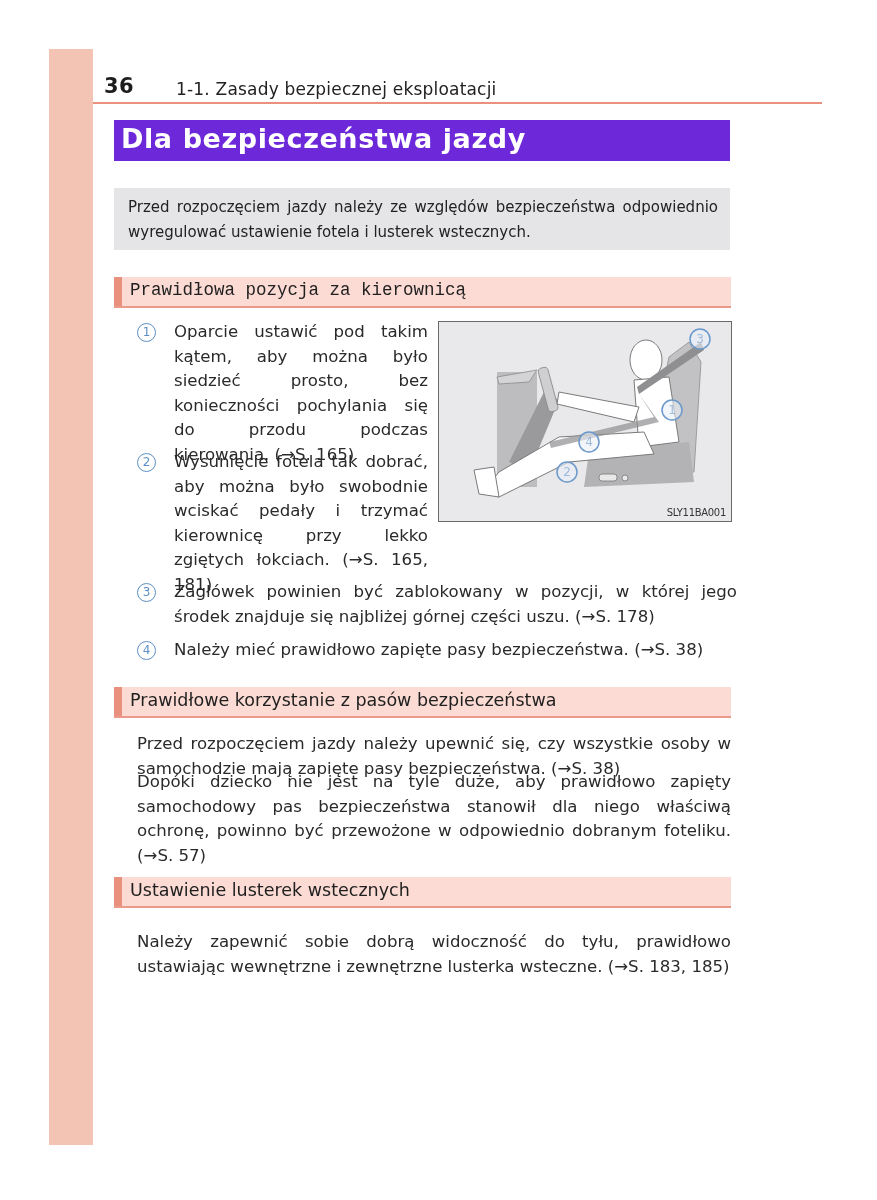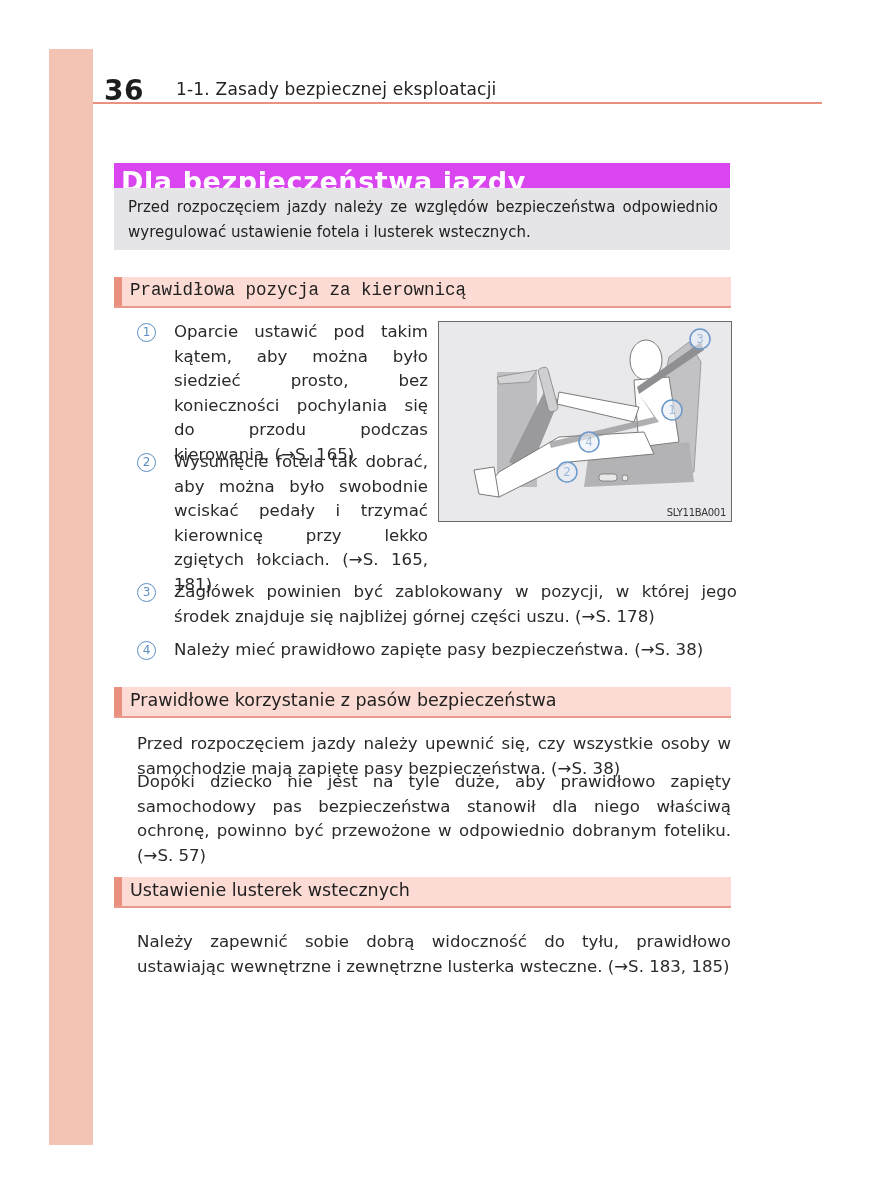--- a/index.html
+++ b/index.html
@@ -1,24 +1,24 @@
 <!DOCTYPE html>
 <html><head>
   <meta charset="utf-8">
   <style>
     html, body { margin: 0; padding: 0; }
     body {
       width: 877px; height: 1200px; position: relative; background: #ffffff;
       font-family: "DejaVu Sans", "Liberation Sans", sans-serif; color: #2a2a2a; overflow: hidden;
     }
     .margin-strip { position: absolute; left: 49px; top: 49px; width: 44px; height: 1096px; background: #f3c3b4; }
-    .page-num { position: absolute; left: 104px; top: 74px; font-size: 28px; font-weight: bold; color: #1d1d1d; letter-spacing: 0.5px; }
+    .page-num { position: absolute; left: 104px; top: 74px; font-size: 21px; font-weight: bold; color: #1d1d1d; letter-spacing: 0.5px; }
     .running-head { position: absolute; left: 176px; top: 79px; font-size: 17px; color: #222; letter-spacing: 0.2px; }
     .head-rule { position: absolute; left: 93px; top: 102px; width: 729px; height: 2px; background: #e9907e; }
-    .title-bar { position: absolute; left: 114px; top: 120px; width: 616px; height: 41px; background: #d946ef; margin-top: 43px; }
+    .title-bar { position: absolute; left: 114px; top: 120px; width: 616px; height: 41px; background: #6d28d9; }
     .title-bar span { position: absolute; left: 7px; top: 3px; font-size: 27px; font-weight: bold; color: #ffffff; letter-spacing: 0.6px; }
     .intro-box { position: absolute; left: 114px; top: 188px; width: 616px; height: 62px; background: #e5e5e7; }
     .intro-box p { margin: 0; position: absolute; left: 14px; top: 7px; width: 590px; font-size: 15px; line-height: 25px; text-align: justify; text-align-last: left; color: #222; }
     .section-head { position: absolute; left: 114px; width: 617px; height: 29px; background: #fbdbd3; border-bottom: 2px solid #ea998a; }
     .section-head::before { content: ""; position: absolute; left: 0; top: 0; width: 8px; height: 29px; background: #e9907e; }
     .section-head span { position: absolute; left: 16px; top: 3px; font-size: 17.5px; color: #1f1f1f; }
     .item { position: absolute; left: 137px; font-size: 16.6px; line-height: 24.5px; color: #2a2a2a; }
     .item .num { position: absolute; left: 0; top: 3px; width: 17px; height: 17px; border: 1.2px solid #5d8fc4; border-radius: 50%; color: #5d8fc4; font-size: 12px; line-height: 17px; text-align: center; }
     .item .txt { position: absolute; left: 37px; top: 0; text-align: justify; text-align-last: left; }
     .para { position: absolute; left: 137px; width: 594px; font-size: 16.6px; line-height: 24.5px; text-align: justify; text-align-last: left; color: #2a2a2a; margin: 0; }

